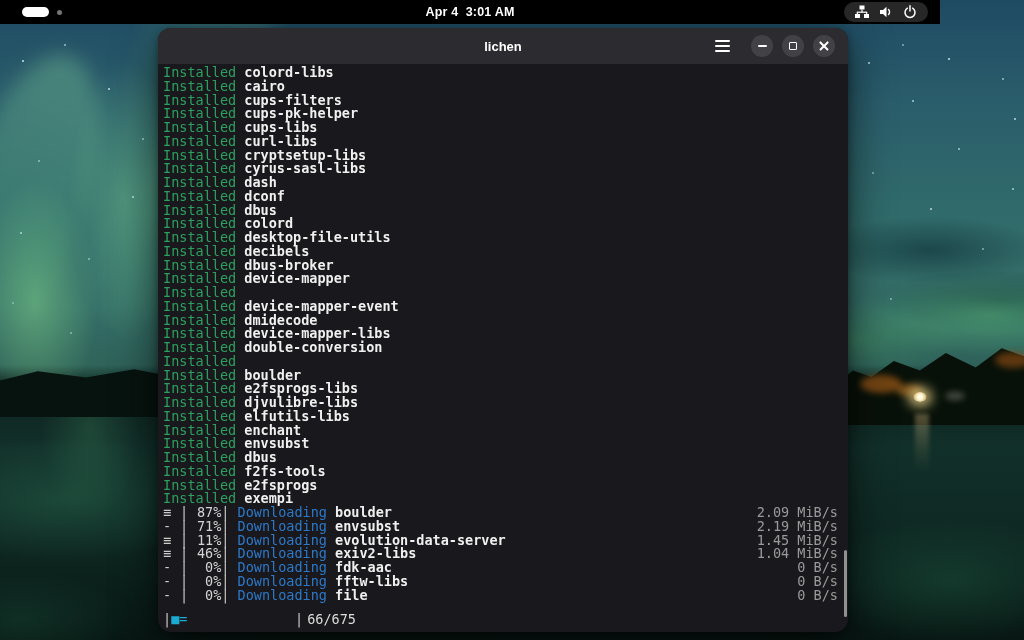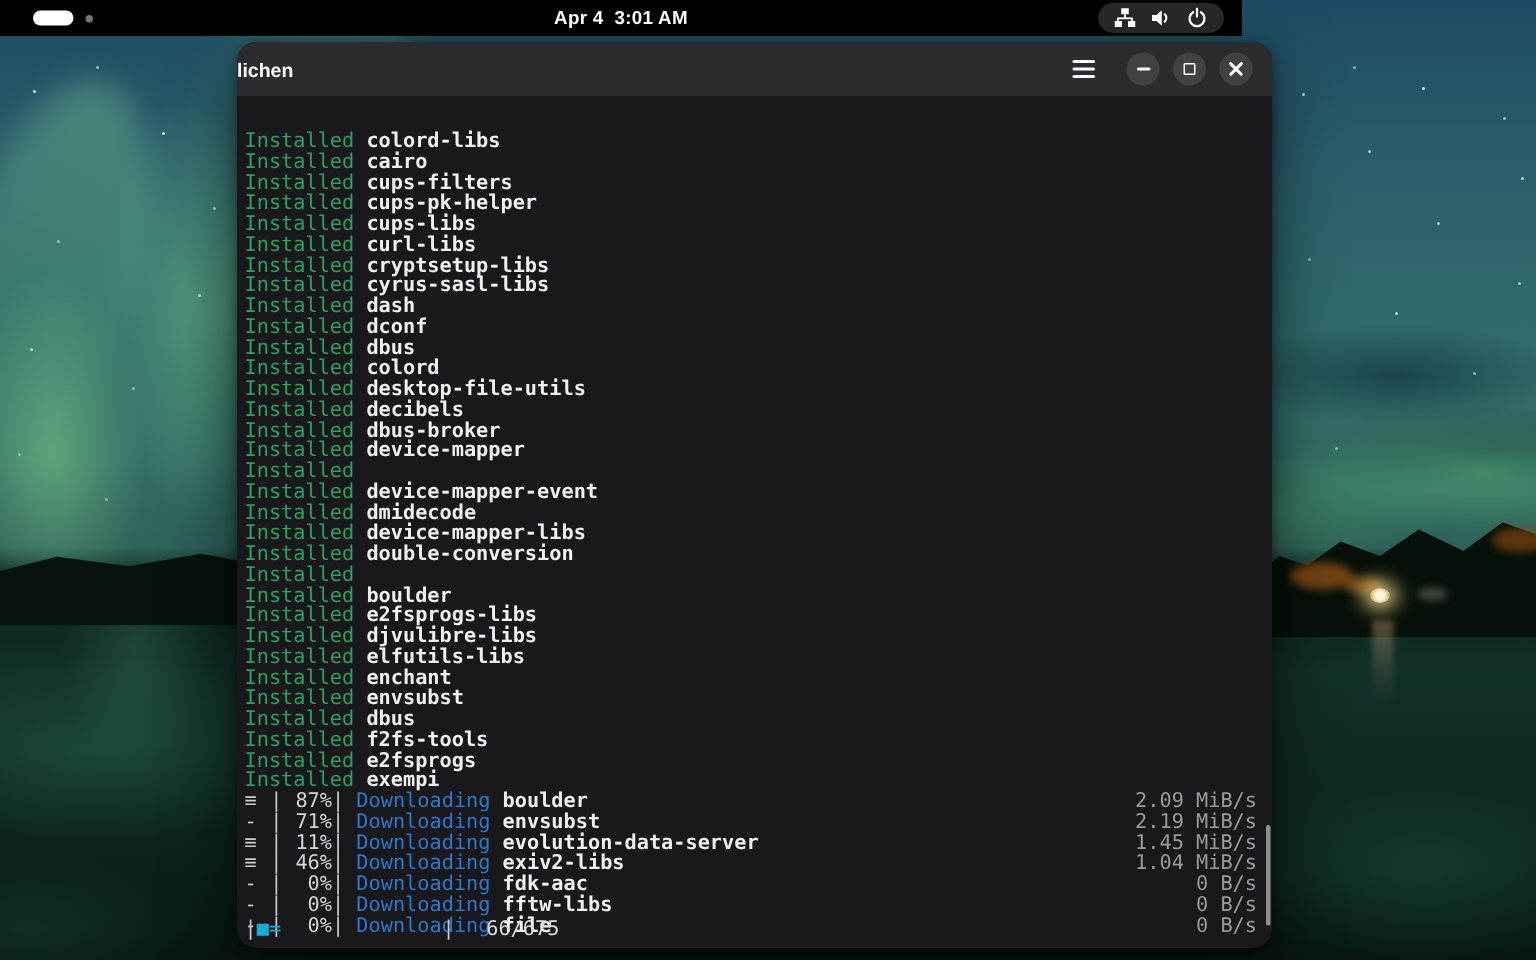--- a/index.html
+++ b/index.html
@@ -50,71 +50,71 @@
   .foliage-2 { left:896px; top:384px; width:26px; height:12px; background:rgba(200,120,35,.55); }
   .foliage-3 { left:995px; top:352px; width:36px; height:16px; background:rgba(150,80,20,.6); }
   .foliage-4 { left:945px; top:392px; width:20px; height:8px; background:rgba(190,190,180,.35); }
   .cabin-light { position:absolute; left:913px; top:392px; width:14px; height:10px; border-radius:50%;
     background:radial-gradient(circle, #fff8dc 30%, rgba(255,220,140,.8) 70%, transparent);
     box-shadow:0 0 12px 5px rgba(255,230,150,.75); }
   .light-reflection { position:absolute; left:915px; top:414px; width:14px; height:58px; filter:blur(2px);
     background:linear-gradient(180deg, rgba(235,205,145,.35), rgba(200,170,110,.12) 60%, transparent); }
 
   
-  .top-bar { position:absolute; left:0; top:0; width:828px; height:24px; background:#000;
+  .top-bar { position:absolute; left:0; top:0; width:940px; height:24px; background:#000;
     z-index:10; display:flex; align-items:center; }
   .workspaces { position:absolute; left:22px; top:0; height:24px; display:flex; align-items:center; gap:8px; }
   .ws-pill { width:27px; height:10px; border-radius:5px; background:#fff; }
   .ws-dot { width:5px; height:5px; border-radius:50%; background:#757575; }
   .clock { position:absolute; left:0; right:0; text-align:center; color:#fff; font-weight:bold;
     font-size:12.5px; white-space:pre; letter-spacing:.2px; }
   .tray { position:absolute; right:12px; top:2px; height:20px; background:#272727; border-radius:10px;
     display:flex; align-items:center; gap:10px; padding:0 11px; }
   .tray svg { display:block; }
 
   
   .window { position:absolute; left:158px; top:28px; width:690px; height:604px; z-index:5;
     border-radius:13px; overflow:hidden; background:#19191d;
     box-shadow:0 14px 44px rgba(0,0,0,.6), 0 2px 8px rgba(0,0,0,.4); }
   .titlebar { position:relative; height:36px; background:#2c2c30; display:flex; align-items:center; }
-  .window-title { position:absolute; left:0; right:0; color:#fff;
+  .window-title { position:absolute; left:0; right:0; text-align:center; color:#fff;
     font-weight:bold; font-size:13px; }
   .controls { margin-left:auto; display:flex; align-items:center; gap:9px; padding-right:13px; position:relative; }
   .menu-btn { width:18px; height:18px; display:flex; flex-direction:column; justify-content:center;
     gap:3px; margin-right:9px; cursor:pointer; background:none; border:none; }
   .menu-btn i { display:block; width:15px; height:2.2px; background:#fff; border-radius:1px; }
   .circle-btn { width:22px; height:22px; border-radius:50%; background:#414146; border:none;
     display:flex; align-items:center; justify-content:center; cursor:pointer; padding:0; }
   .glyph-min { width:9px; height:1.8px; background:#fff; border-radius:1px; display:block; }
   .glyph-max { width:8px; height:8px; border:1.6px solid #fff; border-radius:1px; display:block; }
   .glyph-close { position:relative; width:10px; height:10px; display:block; }
   .glyph-close::before, .glyph-close::after { content:""; position:absolute; left:-1px; top:4.2px;
     width:12px; height:1.8px; background:#fff; border-radius:1px; }
   .glyph-close::before { transform:rotate(45deg); }
   .glyph-close::after { transform:rotate(-45deg); }
 
   
   .terminal { position:relative; height:568px; font-family:"DejaVu Sans Mono", monospace;
     font-size:13.5px; color:#d8d8d8; }
-  .term-output { padding-top:24px; }
+  .term-output { padding-top:2px; }
   .term-line { display:flex; align-items:center; height:13.75px; line-height:13.75px;
     padding:0 10px 0 5px; white-space:pre; }
   .lbl-installed { color:#2da05f; }
   .pkg { color:#f0f0f0; font-weight:bold; margin-left:8.1px; }
   .spinner { display:inline-block; width:9px; color:#cccccc; }
   .sep { color:#c8c8c8; }
   .sep-a { margin-left:8.1px; }
   .pct { display:inline-block; width:25px; text-align:right; color:#d4d4d4; margin-left:8.1px; }
   .lbl-downloading { color:#2d78c8; margin-left:8.1px; }
   .speed { margin-left:auto; color:#9a9a9a; }
   .status-row { position:absolute; left:5px; right:10px; bottom:6px; display:flex; align-items:center;
     height:14px; line-height:14px; white-space:pre; }
   .bar-region { display:flex; align-items:center; width:132px; }
   .bar-blocks { color:#1aaad2; letter-spacing:0; }
-  .counter { color:#dcdcdc; margin-left:21px; }
+  .counter { color:#dcdcdc; margin-left:4px; }
   .scrollbar-thumb { position:absolute; right:1px; top:486px; width:3px; height:67px;
     background:#909090; border-radius:2px; cursor:pointer; }
 </style>
 </head>
 <body>
 
 <div class="wallpaper">
   <div class="aurora-streak streak-1"></div>
   <div class="aurora-streak streak-2"></div>
   <div class="stars"></div>

